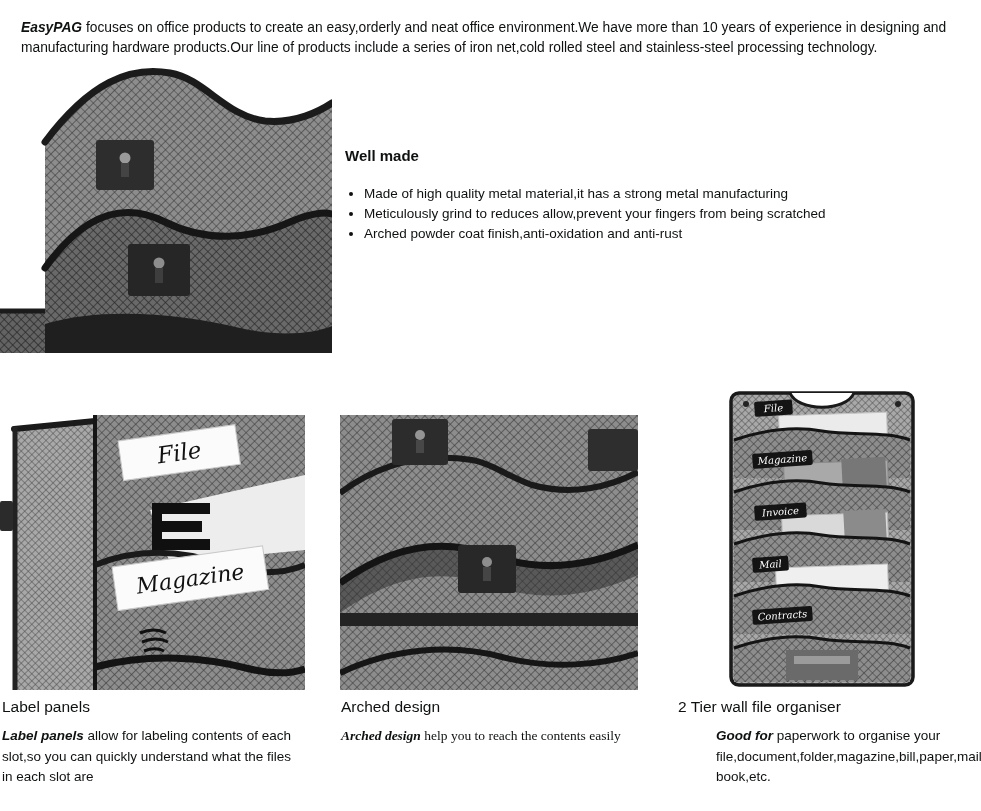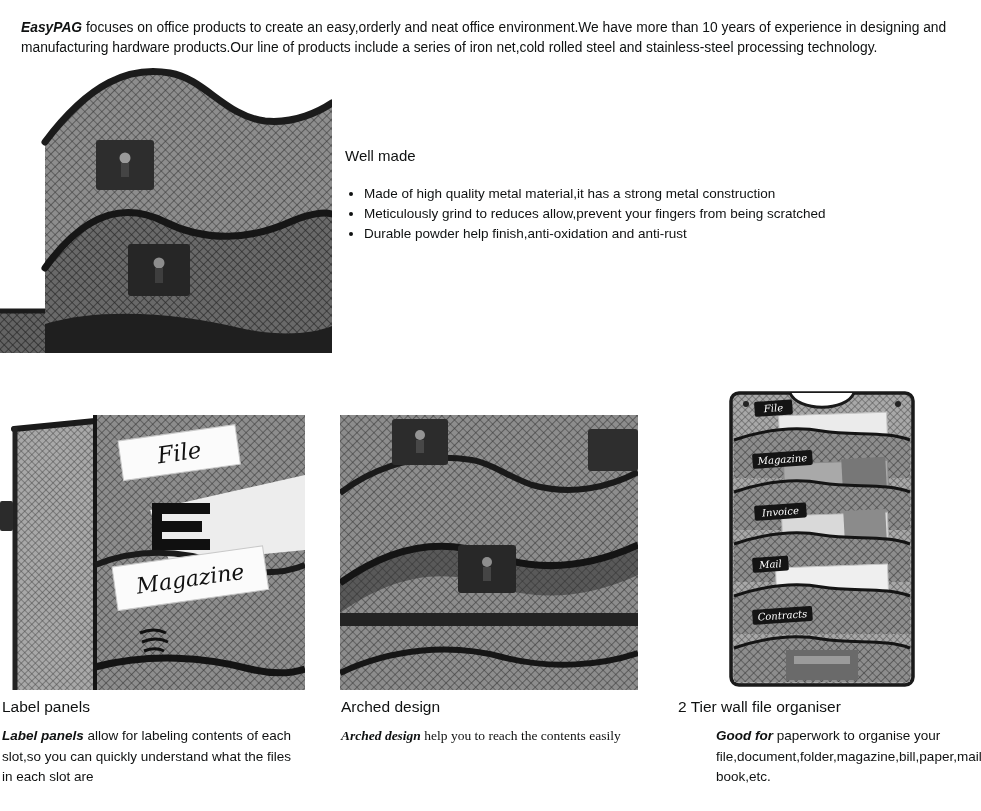--- a/index.html
+++ b/index.html
@@ -4,21 +4,21 @@
 <style>
   html,body { margin:0; padding:0; background:#fff; }
   .page {
     position:relative; width:981px; height:811px;
     font-family:"Liberation Sans",sans-serif; color:#0f1111;
     background:#fff; overflow:hidden;
   }
   .intro { position:absolute; left:5px; top:2px; width:972px; font-size:13.8px; line-height:20px; margin:16px; }
   .brand { font-weight:bold; font-style:italic; }
   .hero-img { position:absolute; left:0; top:60px; }
-  .wellmade-title { position:absolute; left:345px; top:147px; font-size:15px; font-weight:400; margin:0; }
+  .wellmade-title { position:absolute; left:345px; top:147px; font-size:15px; font-weight:700; margin:0; }
   .wellmade-list { position:absolute; left:349px; top:184px; margin:0; padding-left:15px; font-size:13.5px; line-height:20px; width:600px; }
   .img-a { position:absolute; left:0; top:415px; }
   .img-b { position:absolute; left:340px; top:415px; }
   .img-c { position:absolute; left:724px; top:388px; }
   .feature-title { position:absolute; font-size:15.5px; font-weight:400; margin:0; color:#0f1111; }
   #title-a { left:2px; top:698px; }
   #title-b { left:341px; top:698px; }
   #title-c { left:678px; top:698px; }
   .feature-text { position:absolute; font-size:13.5px; line-height:20.5px; margin:0; overflow-wrap:anywhere; }
   #text-a { left:2px; top:726px; width:292px; }
@@ -67,23 +67,23 @@
       <circle cx="159" cy="203" r="5.5" fill="#8d8d8d"></circle>
       <rect x="155" y="208" width="8" height="15" fill="#3e3e3e"></rect>
     </g>
     <rect x="0" y="250" width="45" height="43" fill="url(#meshD)"></rect>
     <path d="M0,251 L45,251" stroke="#1b1b1b" stroke-width="5"></path>
     <path d="M45,293 L45,264 C100,247 180,253 240,268 C280,277 312,274 332,266 L332,293 Z" fill="#1f1f1f"></path>
   </svg>
 
   <h3 class="wellmade-title">Well made</h3>
   <ul class="wellmade-list">
-    <li>Made of high quality metal material,it has a strong metal construction</li>
+    <li>Made of high quality metal material,it has a strong metal manufacturing</li>
     <li>Meticulously grind to reduces allow,prevent your fingers from being scratched</li>
-    <li>Durable powder help finish,anti-oxidation and anti-rust</li>
+    <li>Arched powder coat finish,anti-oxidation and anti-rust</li>
   </ul>
 
   <svg class="img-a" width="305" height="275" viewBox="0 0 305 275">
     <rect width="305" height="275" fill="#ffffff"></rect>
     <path d="M14,14 L95,6 L95,275 L14,275 Z" fill="url(#meshL)"></path>
     <path d="M14,14 L95,6" stroke="#1a1a1a" stroke-width="6" stroke-linecap="round"></path>
     <path d="M15,12 L15,275" stroke="#222222" stroke-width="5"></path>
     <rect x="0" y="86" width="13" height="30" rx="2" fill="#2b2b2b"></rect>
     <rect x="95" y="0" width="210" height="275" fill="url(#meshM)"></rect>
     <path d="M95,0 L95,275" stroke="#151515" stroke-width="4"></path>

